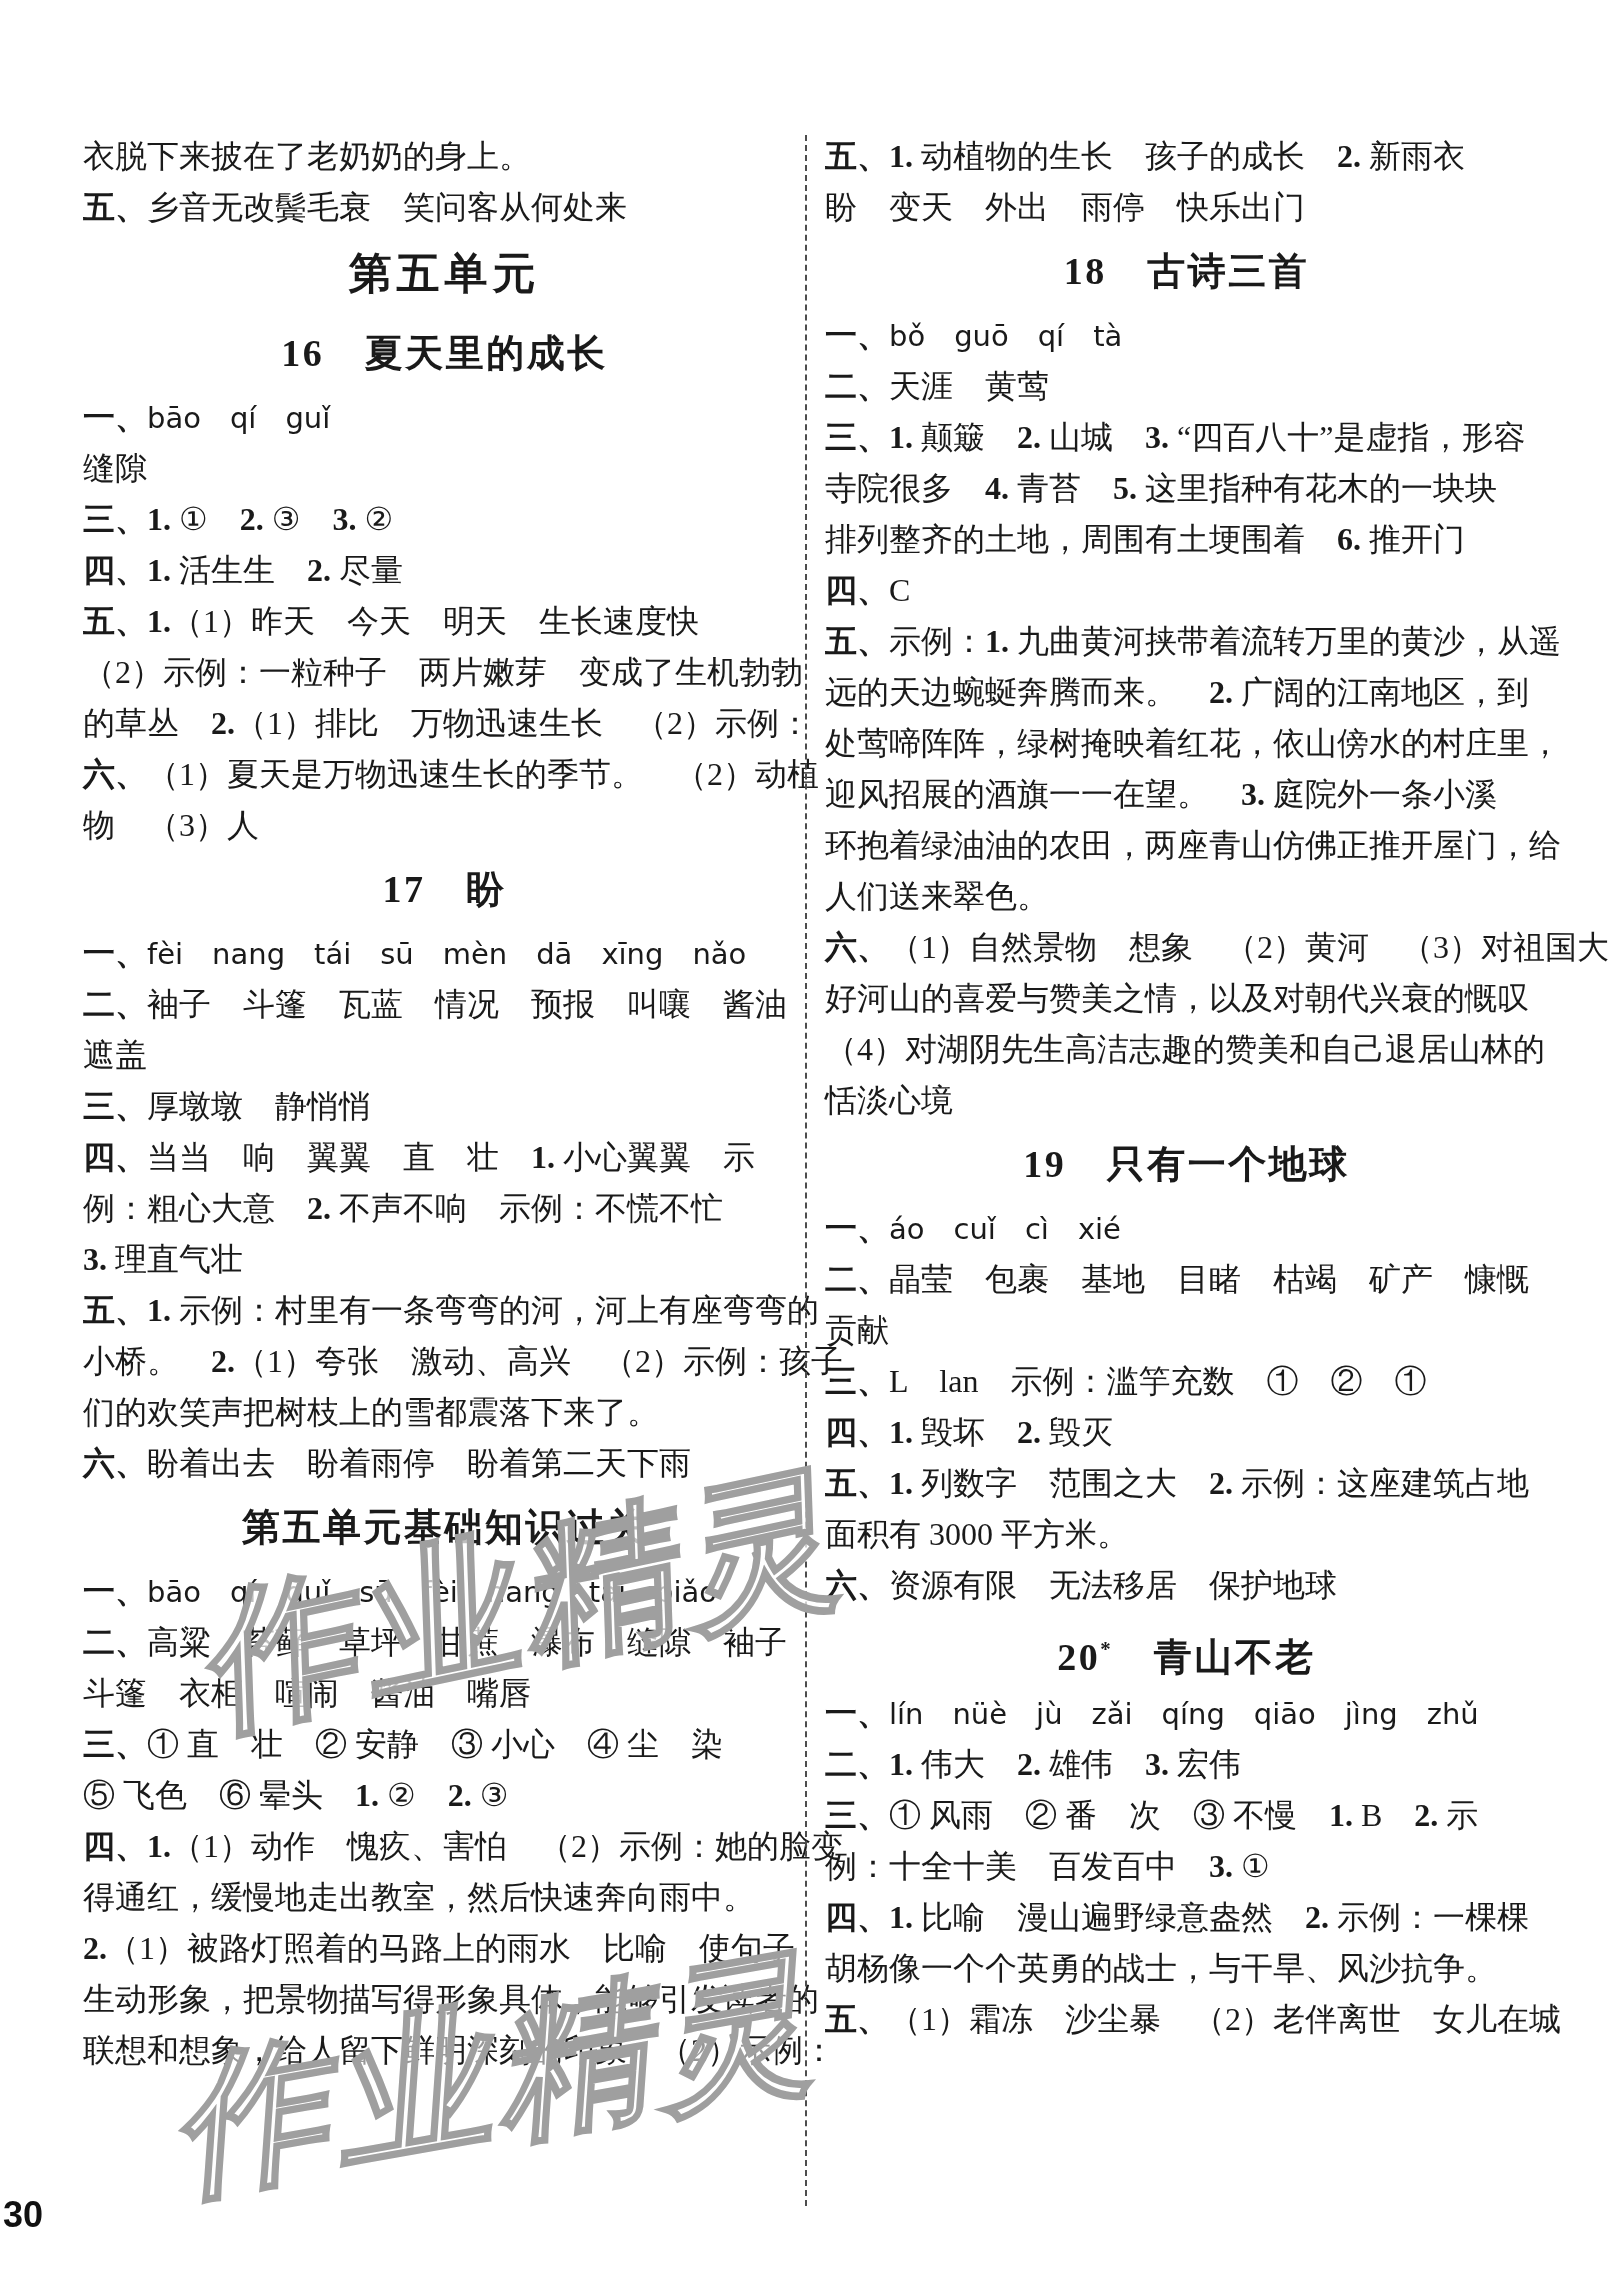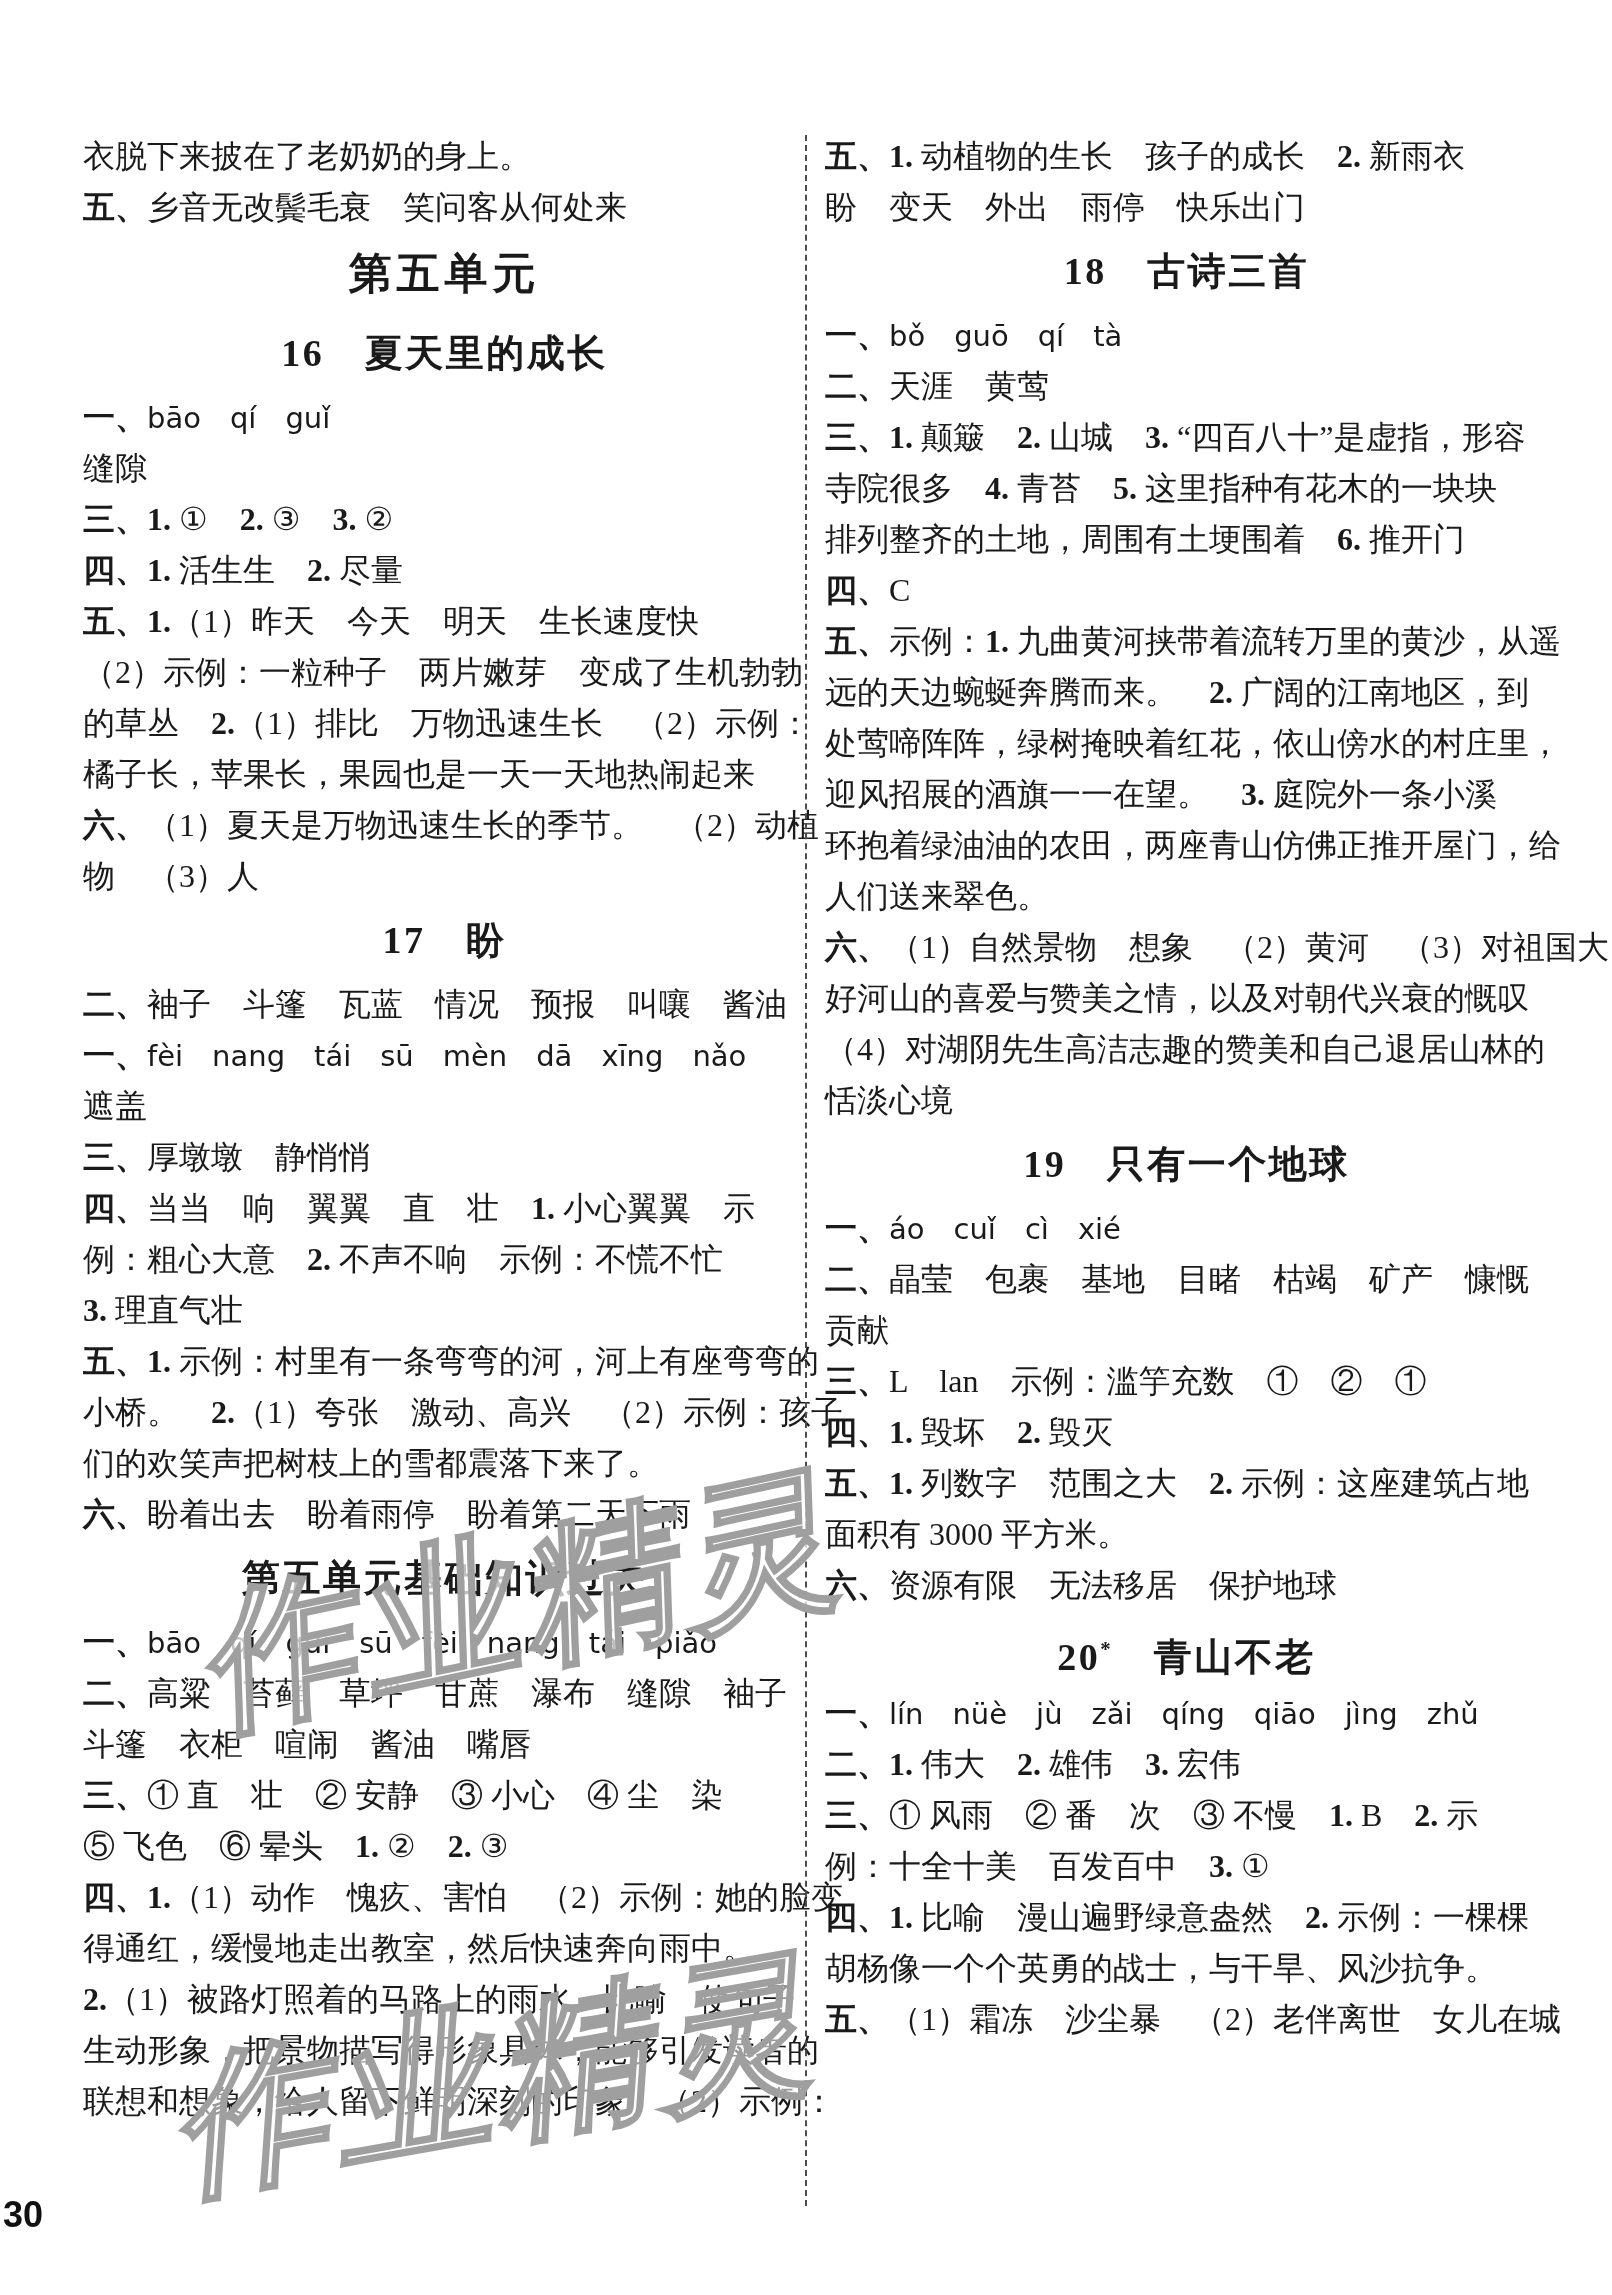--- a/index.html
+++ b/index.html
@@ -73,26 +73,25 @@
       <div class="line body"><span class="b">五、</span><span>乡音无改鬓毛衰　笑问客从何处来</span></div>
       <div class="line unit"><span>第五单元</span></div>
       <div class="line lesson"><span>16　夏天里的成长</span></div>
       <div class="line body"><span class="b">一、</span><span class="py">bāo　qí　guǐ</span></div>
       <div class="line body"><span>缝隙</span></div>
       <div class="line body"><span class="b">三、1.</span><span> ①　</span><span class="b">2.</span><span> ③　</span><span class="b">3.</span><span> ②</span></div>
       <div class="line body"><span class="b">四、1.</span><span> 活生生　</span><span class="b">2.</span><span> 尽量</span></div>
       <div class="line body"><span class="b">五、1.</span><span>（1）昨天　今天　明天　生长速度快</span></div>
       <div class="line body"><span>（2）示例：一粒种子　两片嫩芽　变成了生机勃勃</span></div>
       <div class="line body"><span>的草丛　</span><span class="b">2.</span><span>（1）排比　万物迅速生长　（2）示例：</span></div>
-      <div class="line body"><span>橘子长，苹果长，果园也是一天一天地热闹起来</span></div>
       <div class="line body"><span class="b">六、</span><span>（1）夏天是万物迅速生长的季节。　（2）动植</span></div>
       <div class="line body"><span>物　（3）人</span></div>
       <div class="line lesson"><span>17　盼</span></div>
+      <div class="line body"><span class="b">一、</span><span class="py">fèi　nang　tái　sū　mèn　dā　xīng　nǎo</span></div>
       <div class="line body"><span class="b">二、</span><span>袖子　斗篷　瓦蓝　情况　预报　叫嚷　酱油</span></div>
-      <div class="line body"><span class="b">一、</span><span class="py">fèi　nang　tái　sū　mèn　dā　xīng　nǎo</span></div>
       <div class="line body"><span>遮盖</span></div>
       <div class="line body"><span class="b">三、</span><span>厚墩墩　静悄悄</span></div>
       <div class="line body"><span class="b">四、</span><span>当当　响　翼翼　直　壮　</span><span class="b">1.</span><span> 小心翼翼　示</span></div>
       <div class="line body"><span>例：粗心大意　</span><span class="b">2.</span><span> 不声不响　示例：不慌不忙</span></div>
       <div class="line body"><span class="b">3.</span><span> 理直气壮</span></div>
       <div class="line body"><span class="b">五、1.</span><span> 示例：村里有一条弯弯的河，河上有座弯弯的</span></div>
       <div class="line body"><span>小桥。　</span><span class="b">2.</span><span>（1）夸张　激动、高兴　（2）示例：孩子</span></div>
       <div class="line body"><span>们的欢笑声把树枝上的雪都震落下来了。</span></div>
       <div class="line body"><span class="b">六、</span><span>盼着出去　盼着雨停　盼着第二天下雨</span></div>
       <div class="line lesson"><span>第五单元基础知识过关</span></div>

